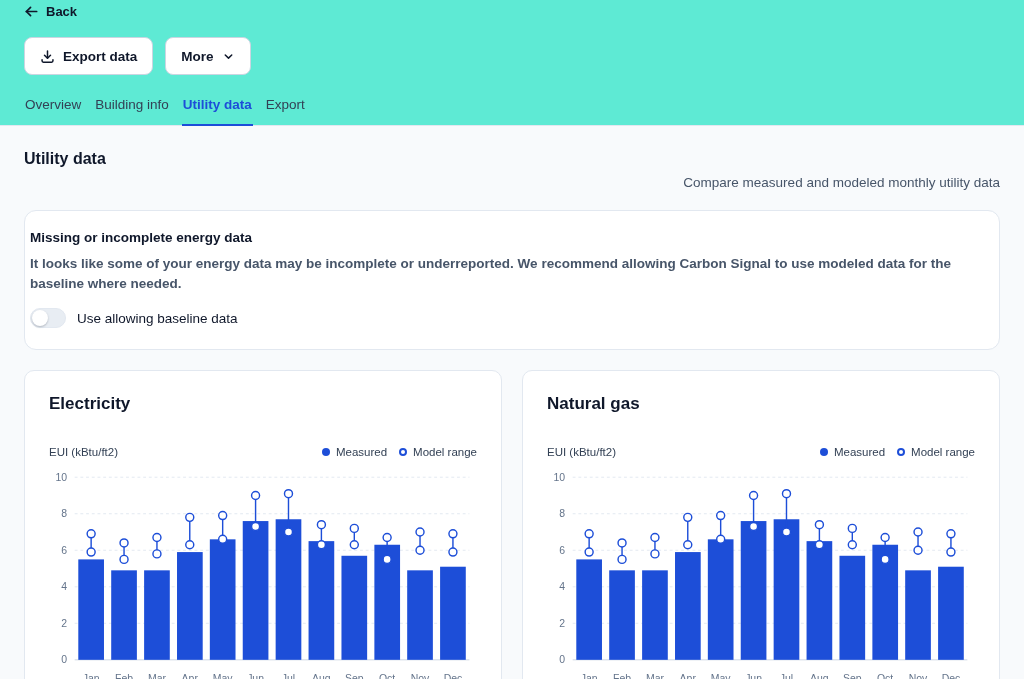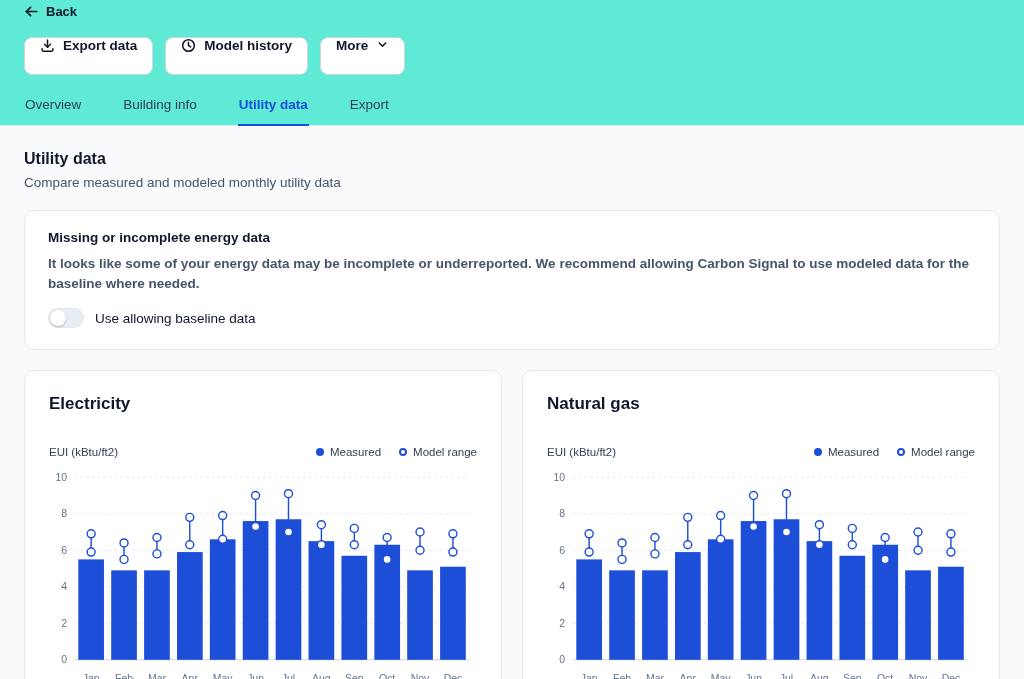--- a/index.html
+++ b/index.html
@@ -15,72 +15,72 @@
   .header { background: #5eead4; padding: 4px 24px 0; }
   .back {
     display: inline-flex; align-items: center; gap: 7px;
     font-size: 13px; font-weight: 700; color: #0f172a;
     background: none; border: none; cursor: pointer; font-family: inherit;
   }
   .title-row { display: flex; justify-content: space-between; align-items: center; margin-top: 14px; }
   h1 { font-size: 27px; font-weight: 700; letter-spacing: -0.4px; color: #0f172a; }
   .actions { display: flex; gap: 12px; }
   .btn {
-    display: inline-flex; align-items: flex-start; gap: 8px;
+    display: inline-flex; align-items: center; gap: 8px;
     height: 38px; padding: 0 15px;
     border: 1px solid #cbd5e1; border-radius: 8px;
     background: #ffffff; font-size: 13.5px; font-weight: 600; color: #0f172a;
     cursor: pointer; font-family: inherit; white-space: nowrap;
   }
   .btn svg { flex: 0 0 auto; }
 
   
   .tabs {
-    display: flex; gap: 40px; margin: 20px -24px 0; padding: 0 24px;
+    display: flex; gap: 12px; margin: 20px -24px 0; padding: 0 24px;
     border-bottom: 1px solid #e2e8f0;
   }
   .tab {
     font-size: 13.5px; font-weight: 500; color: #334155;
     padding: 2px 1px 12px; cursor: pointer;
     border-bottom: 2px solid transparent; margin-bottom: -1px;
     background: none; border-top: none; border-left: none; border-right: none;
     font-family: inherit;
   }
   .tab.active { color: #1d4ed8; border-bottom: 2px solid #1d4ed8; font-weight: 600; }
 
   
   .main { padding: 24px 24px 24px; }
   .section-title { font-size: 16px; font-weight: 700; color: #0f172a; }
-  .section-sub { font-size: 13.5px; color: #475569; margin-top: 7px; }
+  .section-sub { font-size: 13.5px; color: #475569; margin-top: 7px; text-align: right; }
 
   .card { background: #ffffff; border: 1px solid #e2e8f0; border-radius: 10px; }
 
   
-  .alert { margin-top: 20px; padding: 19px 23px 21px; }
+  .alert { margin-top: 20px; padding: 19px 5px 21px; border-radius: 12px; }
   .alert-title { font-size: 13.5px; font-weight: 700; color: #0f172a; }
   .alert-body { font-size: 13.5px; color: #475569; margin-top: 9px; line-height: 1.45; font-weight: bold; }
   .toggle-row { display: flex; align-items: center; gap: 11px; margin-top: 15px; }
   .toggle {
     width: 36px; height: 20px; border-radius: 999px; background: #e8edf3;
     border: 1px solid #e2e8f0; position: relative; cursor: pointer; flex: 0 0 auto;
   }
   .toggle .knob {
     position: absolute; left: 1px; top: 1px; width: 16px; height: 16px;
     border-radius: 50%; background: #ffffff; box-shadow: 0 1px 2px rgba(15,23,42,.25);
     transition: left .15s;
   }
   .toggle-label { font-size: 13.5px; font-weight: 500; color: #0f172a; }
 
   
   .charts { display: grid; grid-template-columns: 1fr 1fr; gap: 20px; margin-top: 20px; }
   .chart-card { padding: 23px 24px 14px; }
   .chart-title { font-size: 17px; font-weight: 700; color: #0f172a; }
   .chart-meta { display: flex; justify-content: space-between; align-items: center; margin-top: 32px; }
   .ylabel { font-size: 11.5px; color: #334155; }
-  .legend { display: flex; gap: 18px; align-items: center; }
+  .legend { display: flex; gap: 12px; align-items: center; }
   .legend-item { display: flex; gap: 6px; align-items: center; font-size: 11.5px; color: #334155; }
   .dot { border-radius: 50%; flex: 0 0 auto; }
   .dot.filled { width: 8px; height: 8px; background: #1d4ed8; }
   .dot.open { width: 8px; height: 8px; background: #ffffff; border: 2px solid #1d4ed8; }
   .chart-plot { margin-top: 4px; }
   .chart-plot svg { display: block; width: 100%; height: auto; }
   .chart-plot text { font-family: "Liberation Sans", sans-serif; }
 </style>
 </head>
 <body>
@@ -102,29 +102,20 @@
       <div class="actions">
         <button class="btn">
           <span style="display:inline-flex;">
             <svg width="15" height="15" viewBox="0 0 16 16" fill="none" stroke="#0f172a" stroke-width="1.6" stroke-linecap="round" stroke-linejoin="round">
               <path d="M8 2v7.5"></path>
                 <path d="M4.8 6.6 8 9.8l3.2-3.2"></path>
                 <path d="M2.2 11.4v1.2c0 .8.6 1.4 1.4 1.4h8.8c.8 0 1.4-.6 1.4-1.4v-1.2"></path>
             </svg>
           </span>
           <span>Export data</span>
-        </button>
-        <button class="btn">
-          <span style="display:inline-flex;">
-            <svg width="15" height="15" viewBox="0 0 16 16" fill="none" stroke="#0f172a" stroke-width="1.6" stroke-linecap="round" stroke-linejoin="round">
-              <circle cx="8" cy="8" r="6.2"></circle>
-                <path d="M8 4.6V8l2.3 1.5"></path>
-            </svg>
-          </span>
-          <span>Model history</span>
         </button>
         <button class="btn">
           <span>More</span>
           <span style="display:inline-flex;">
             <svg width="13" height="13" viewBox="0 0 16 16" fill="none" stroke="#0f172a" stroke-width="1.8" stroke-linecap="round" stroke-linejoin="round">
               <path d="M4 6.2 8 10l4-3.8"></path>
             </svg>
           </span>
         </button>
       </div>

